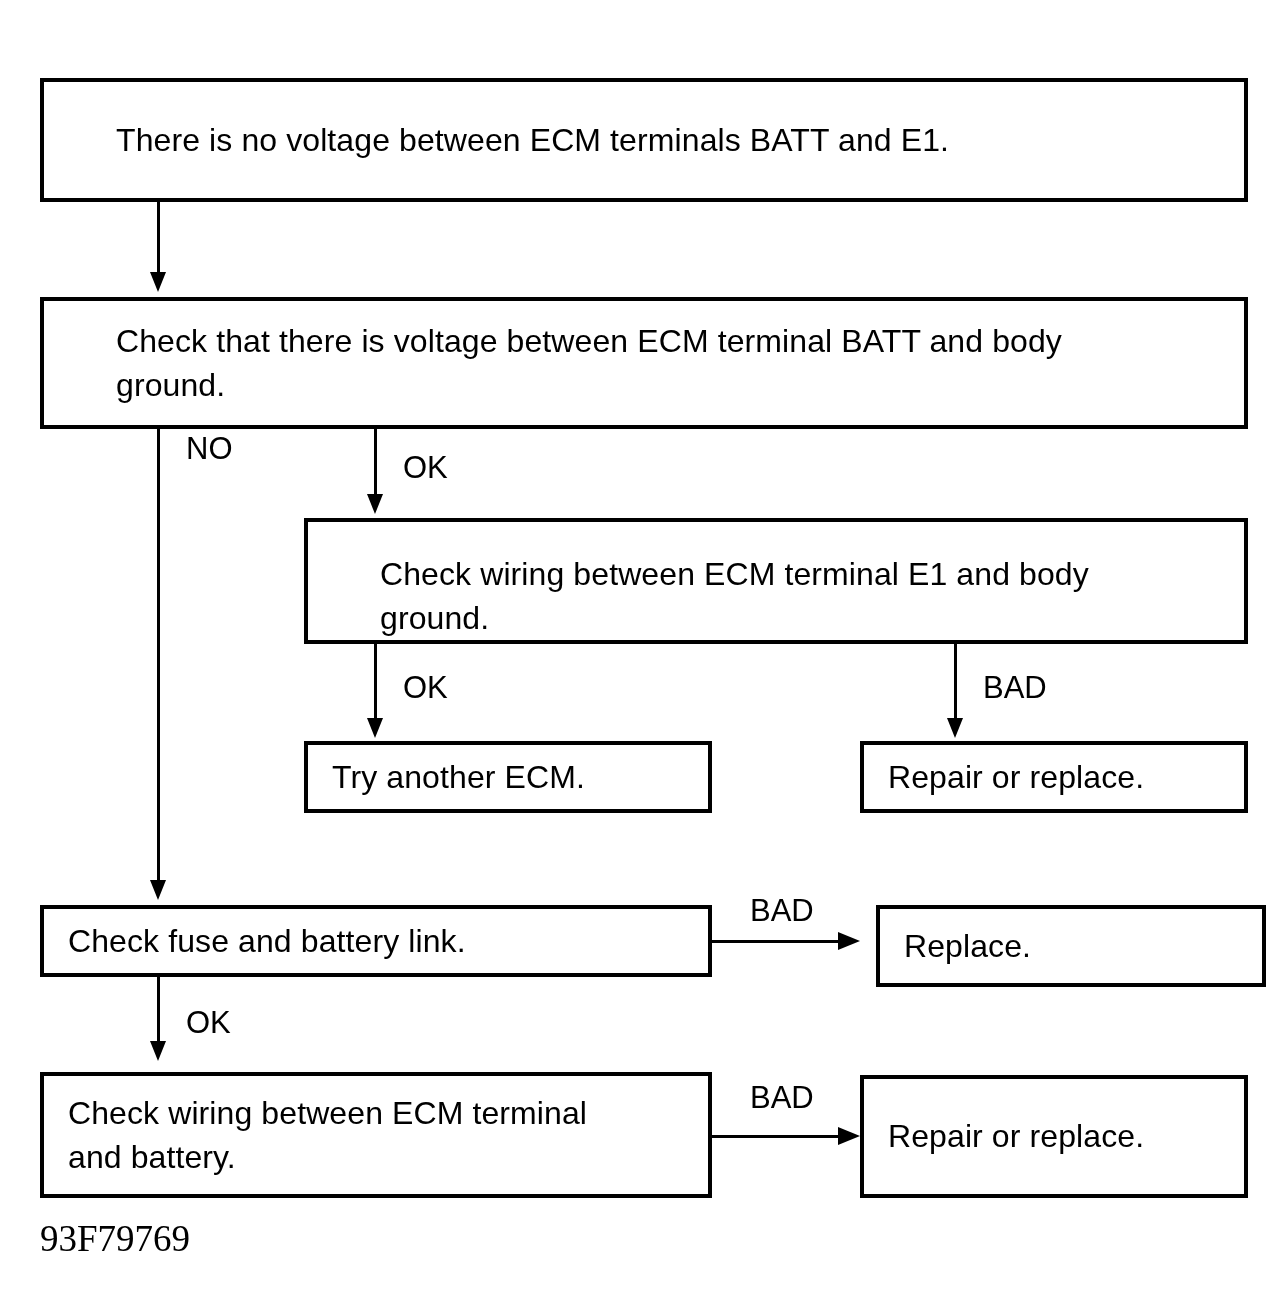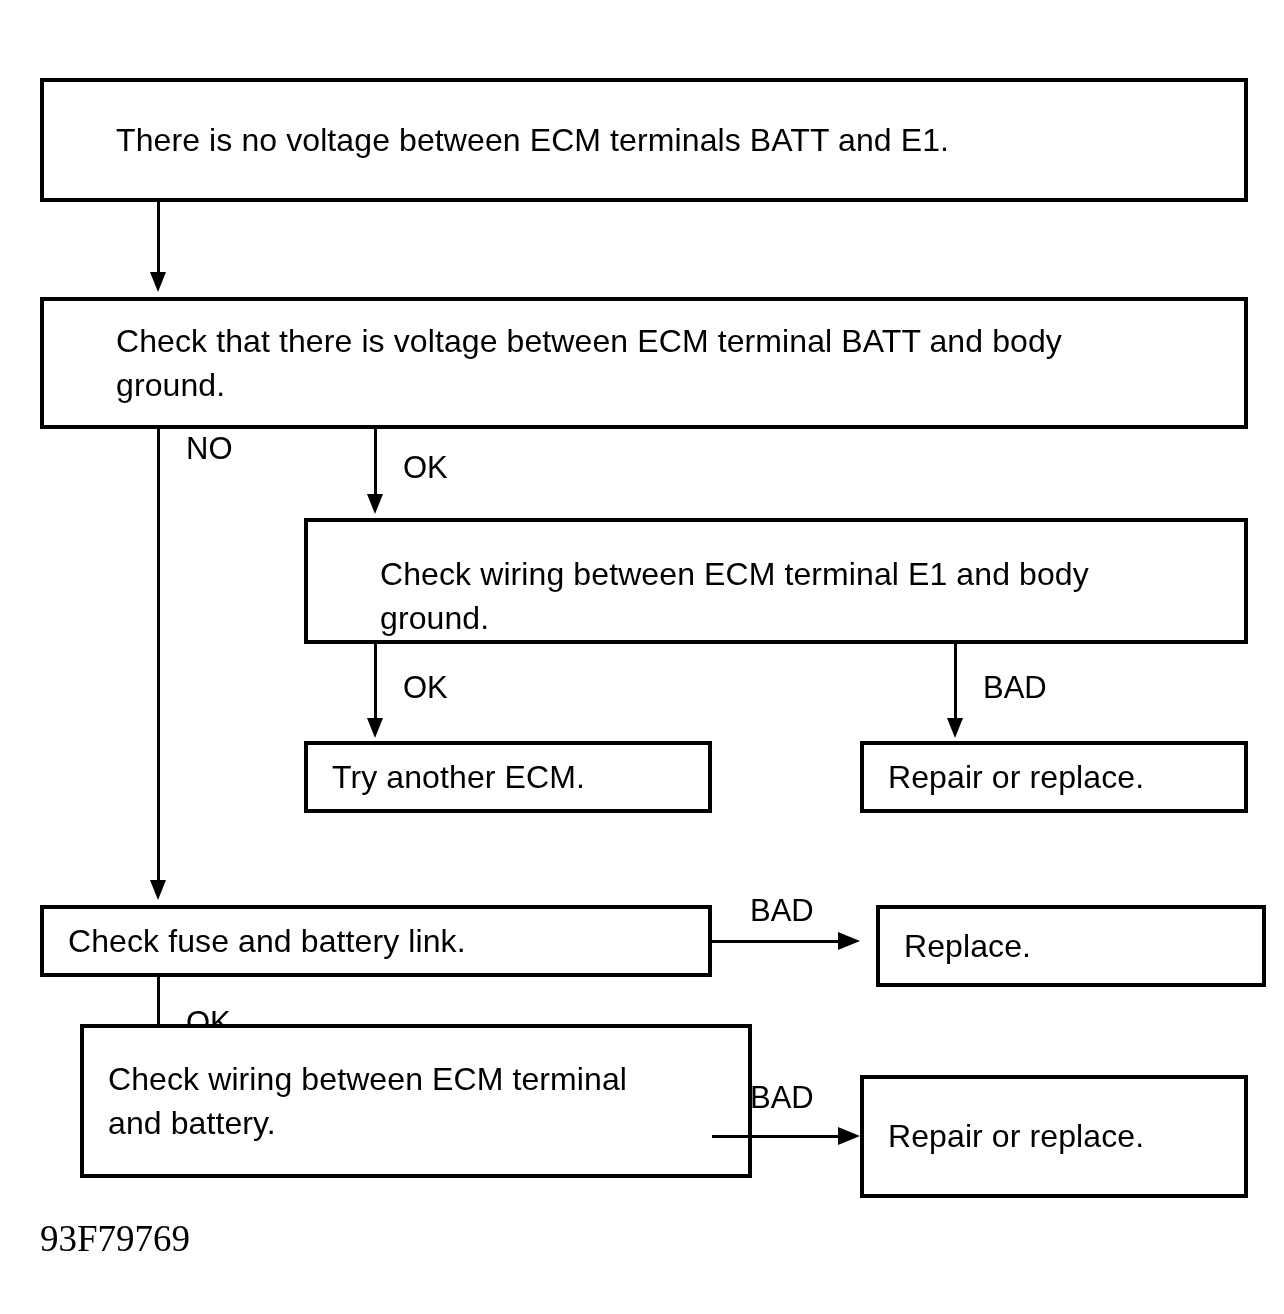--- a/index.html
+++ b/index.html
@@ -142,21 +142,21 @@
   <div class="edge-label" style="left:750px; top:895px;">BAD</div>
 
   <div class="node pad-narrow" style="left:858px; top:905px; width:390px; height:82px;margin-left:18px;">
     <span class="node-text">Replace.</span>
   </div>
 
   <div class="vline" style="left:157px; top:977px; height:68px;"></div>
   <div class="arrow-down" style="left:150px; top:1041px;"></div>
   <div class="edge-label" style="left:186px; top:1007px;">OK</div>
 
-  <div class="node pad-narrow" style="left:40px; top:1024px; width:672px; height:154px;margin-left:40px;">
+  <div class="node pad-narrow" style="left:40px; top:1072px; width:672px; height:126px;">
     <span class="node-text">Check wiring between ECM terminal
 and battery.</span>
   </div>
 
   <div class="hline" style="left:712px; top:1135px; width:128px;"></div>
   <div class="arrow-right" style="left:838px; top:1127px;"></div>
   <div class="edge-label" style="left:750px; top:1082px;">BAD</div>
 
   <div class="node pad-narrow" style="left:860px; top:1075px; width:388px; height:123px;">
     <span class="node-text">Repair or replace.</span>

